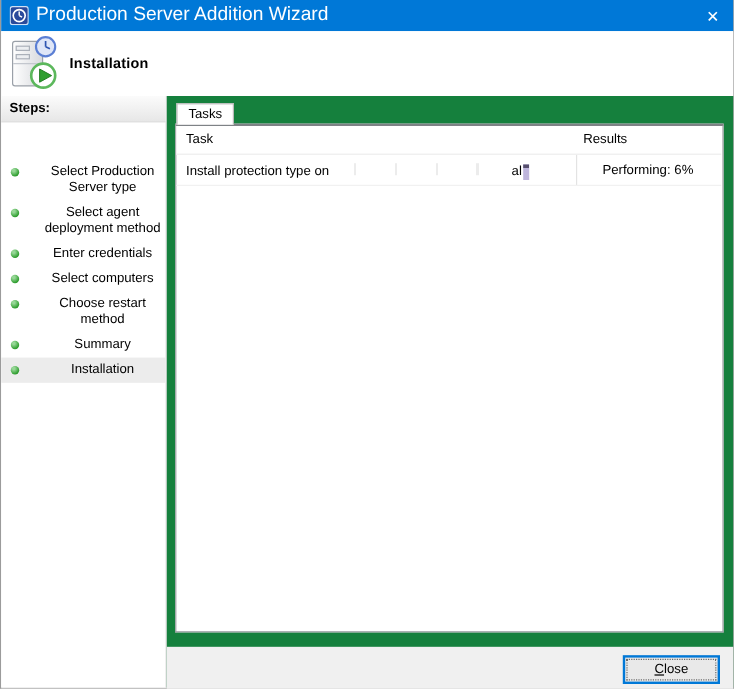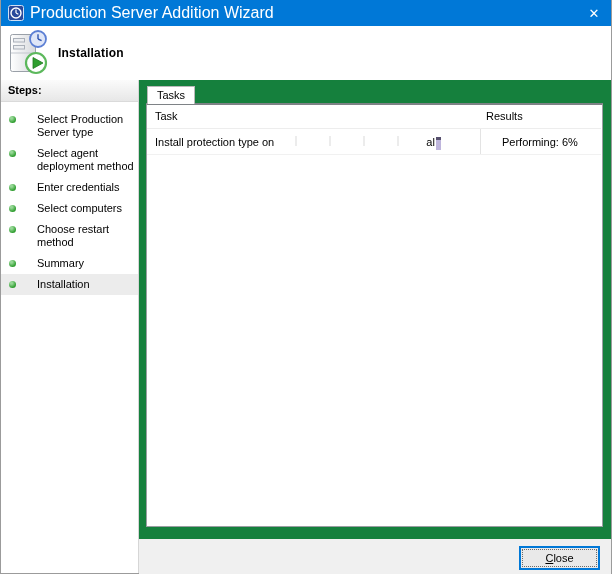--- a/index.html
+++ b/index.html
@@ -36,31 +36,31 @@
   
   .header { height: 54px; flex: none; background: #fff; position: relative; }
   .header-icon { position: absolute; left: 8px; top: 2px; width: 40px; height: 48px; }
   .header-title { position: absolute; left: 57px; top: 20px; font-size: 12px; font-weight: bold; letter-spacing: .2px; }
   
   .main { flex: 1 1 auto; display: flex; min-height: 0; }
   .sidebar {
     width: 138px; flex: none;
     border-right: 1px solid #d6d6d6;
     background: #fff;
-    display: flex; flex-direction: column;
+    display: flex; flex-direction: column; gap: 24px;
   }
   .steps-heading {
     height: 22px; flex: none;
     background: linear-gradient(#fbfbfb, #e7e7e7);
     border-bottom: 1px solid #dadada;
     font-weight: bold;
     padding: 4px 0 0 7px;
   }
   .steps-list { padding-top: 7px; }
-  .step { position: relative; padding: 4px 4px 4px 36px; line-height: 13px; }
+  .step { position: relative; padding: 4px 4px 4px 36px; line-height: 13px; text-align: center; }
   .step.active { background: #ececec; }
   .bullet {
     position: absolute; left: 8px; top: 7px;
     width: 7px; height: 7px; border-radius: 50%;
     background: radial-gradient(circle at 35% 30%, #96d796 15%, #2f9e2f 70%, #257f25 100%);
   }
   
   .content { flex: 1 1 auto; display: flex; flex-direction: column; background: #15803d; min-width: 0; }
   .tab-strip { flex: none; margin: 5px 0 0 8px; height: 18px; position: relative; z-index: 2; }
   .tab {

